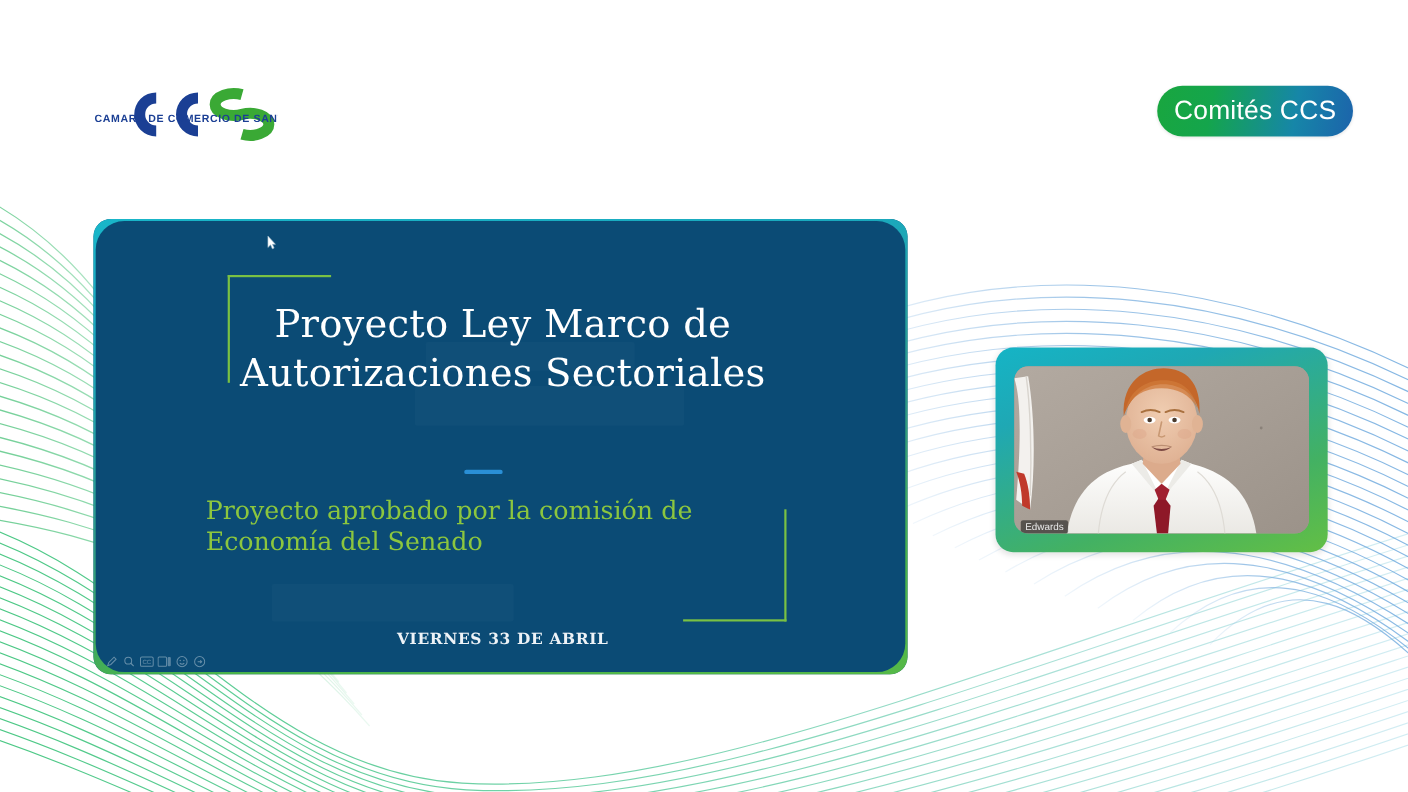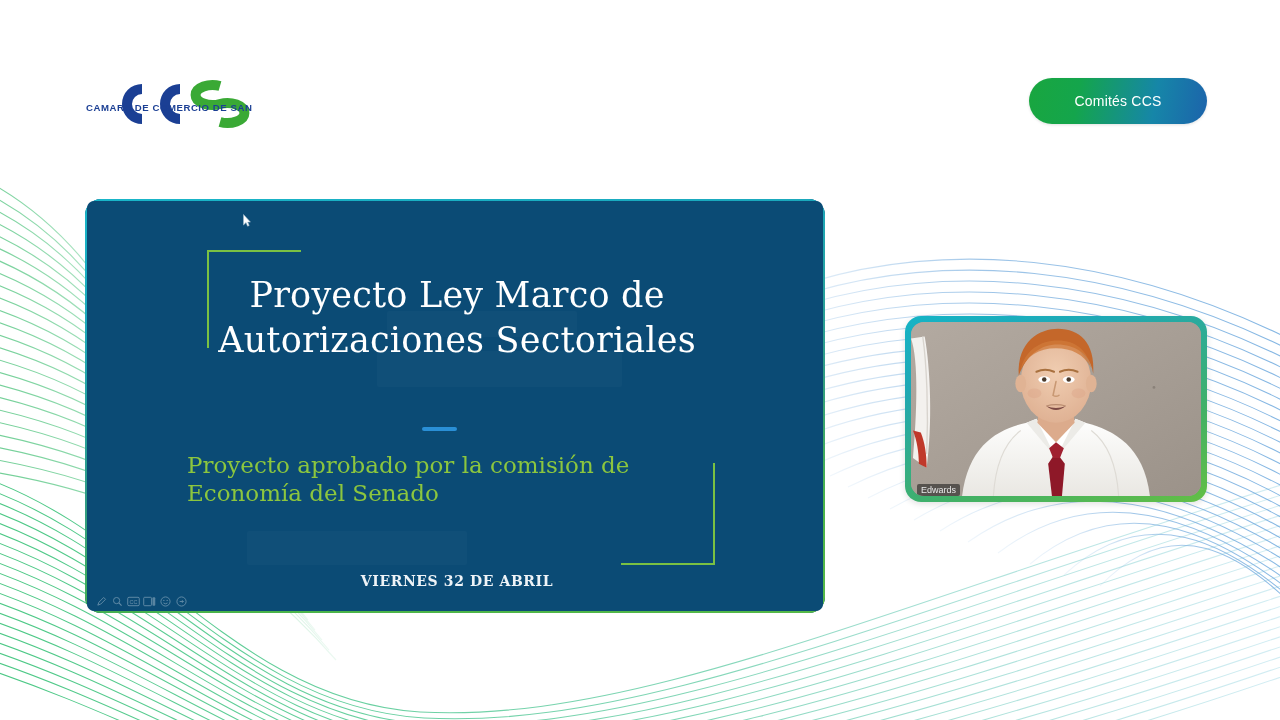--- a/index.html
+++ b/index.html
@@ -12,42 +12,42 @@
 
   
   .waves{position:absolute;inset:0;width:1280px;height:720px;pointer-events:none;}
 
   
   #logo{position:absolute;left:84px;top:76px;width:168px;height:60px;}
   #logo svg{display:block;}
 
   
   #badge{
-    position:absolute;left:1029px;top:78px;width:178px;height:46px;
+    position:absolute;left:1052px;top:78px;width:178px;height:46px;
     border-radius:23px;
     background:linear-gradient(100deg,#19a63f 0%,#14a54c 28%,#1686a8 70%,#1c63ab 100%);
     color:#fff;display:flex;align-items:center;justify-content:center;
-    font-size:14px;letter-spacing:.2px;
+    font-size:24px;letter-spacing:.2px;
     box-shadow:0 1px 3px rgba(0,0,0,.12);
   }
 
   
   #slide{
     position:absolute;left:85px;top:199px;width:740px;height:414px;
     border-radius:16px;
     background:#0b4b75;
     padding:2px; box-sizing:border-box;
   }
   #slide-border{
     position:absolute;inset:0;border-radius:16px;
     background:linear-gradient(170deg,#19b6c9 0%,#1aa9be 22%,#2f9b86 55%,#49b34a 80%,#56b948 100%);
   }
   #slide-inner{
     position:absolute;left:2px;top:2px;right:2px;bottom:2px;
-    border-radius:7px;background:#0b4b75;overflow:hidden;
+    border-radius:26px;background:#0b4b75;overflow:hidden;
   }
 
   
   .ghost{position:absolute;background:rgba(255,255,255,.022);border-radius:2px;}
 
   
   .bracket{position:absolute;border-color:#7ac143;border-style:solid;}
   #bracket-tl{left:120px;top:49px;width:92px;height:96px;border-width:2px 0 0 2px;}
   #bracket-br{left:534px;top:262px;width:92px;height:100px;border-width:0 2px 2px 0;}
 
@@ -88,21 +88,21 @@
     width:13px;height:13px;display:flex;align-items:center;justify-content:center;
     color:#e8eef3;
   }
   #slide-toolbar svg{display:block;}
 
   
   #video-tile{
     position:absolute;left:905px;top:316px;width:302px;height:186px;
     border-radius:16px;
     background:linear-gradient(160deg,#15b4c6 0%,#1fa8b4 25%,#43b163 70%,#63bf45 100%);
-    padding:6px;box-sizing:border-box;
+    padding:17px;box-sizing:border-box;
     box-shadow:0 2px 6px rgba(0,0,0,.12);
   }
   #video-surface{
     position:relative;width:100%;height:100%;border-radius:13px;overflow:hidden;
     background:#a59c93;
   }
   #video-name{
     position:absolute;left:6px;bottom:0px;
     background:rgba(20,20,20,.55);color:#e9e9e9;
     font-size:9px;line-height:11px;padding:1px 4px 0 4px;border-radius:2px;
@@ -246,21 +246,21 @@
       <svg id="cursor" viewBox="0 0 8 13" aria-hidden="true">
         <path d="M0.5,0.5 L0.5,11 L3,8.6 L4.6,12.2 L6.2,11.5 L4.7,8.1 L7.4,8.1 Z" fill="#ffffff" stroke="#9fb8c9" stroke-width="0.6"></path>
       </svg>
 
       <div id="slide-title">Proyecto Ley Marco de Autorizaciones Sectoriales</div>
 
       <div id="divider"></div>
 
       <div id="slide-subtitle">Proyecto aprobado por la comisión de Economía del Senado</div>
 
-      <div id="slide-date">VIERNES 32 DE ABRIL</div>
+      <div id="slide-date">VIERNES 33 DE ABRIL</div>
 
       <div id="slide-toolbar">
         <span class="tb">
           <svg width="11" height="11" viewBox="0 0 12 12">
               <path d="M2,10 L3.2,6.8 L8.4,1.6 L10.4,3.6 L5.2,8.8 Z" fill="none" stroke="#eef3f7" stroke-width="1"></path>
             </svg>
         </span>
         <span class="tb">
           <svg width="11" height="11" viewBox="0 0 12 12">
               <circle cx="5" cy="5" r="3.4" fill="none" stroke="#eef3f7" stroke-width="1"></circle>

